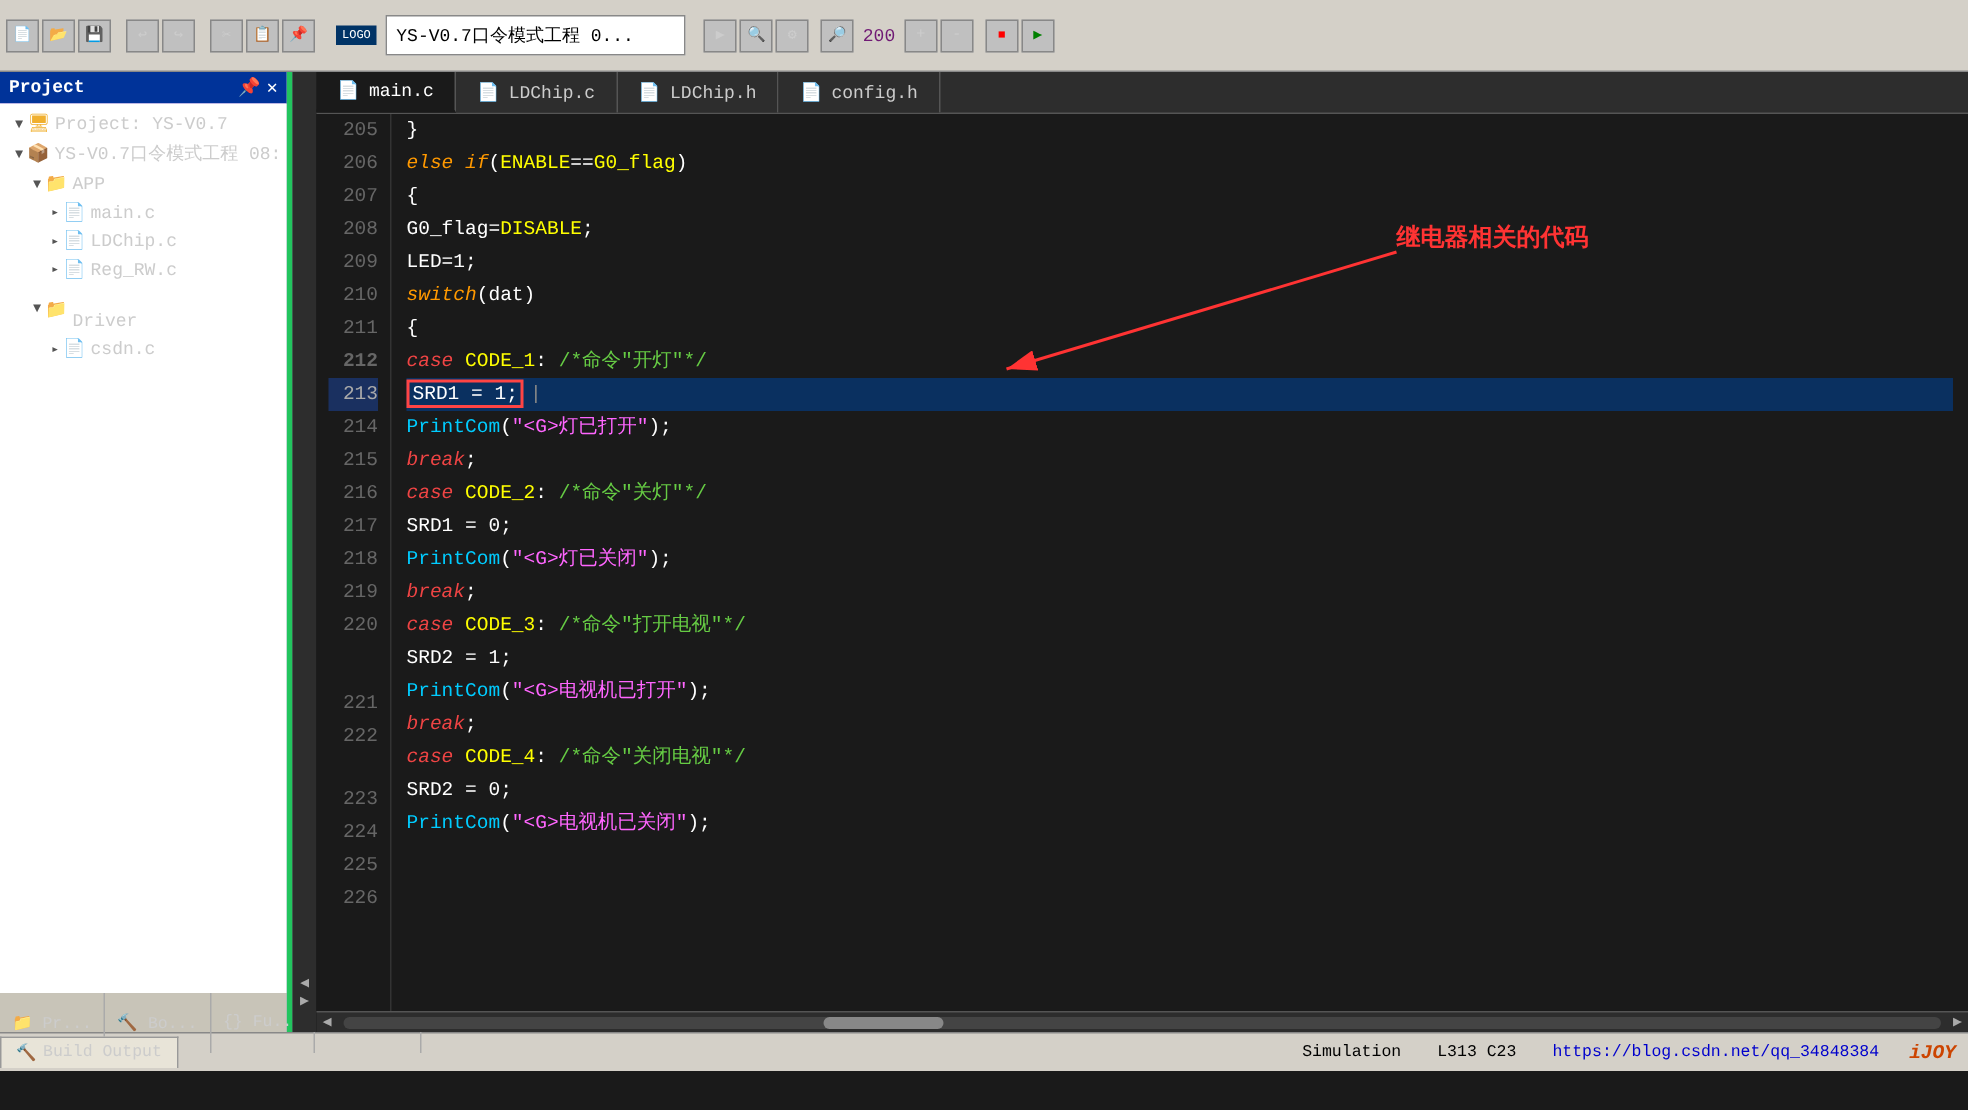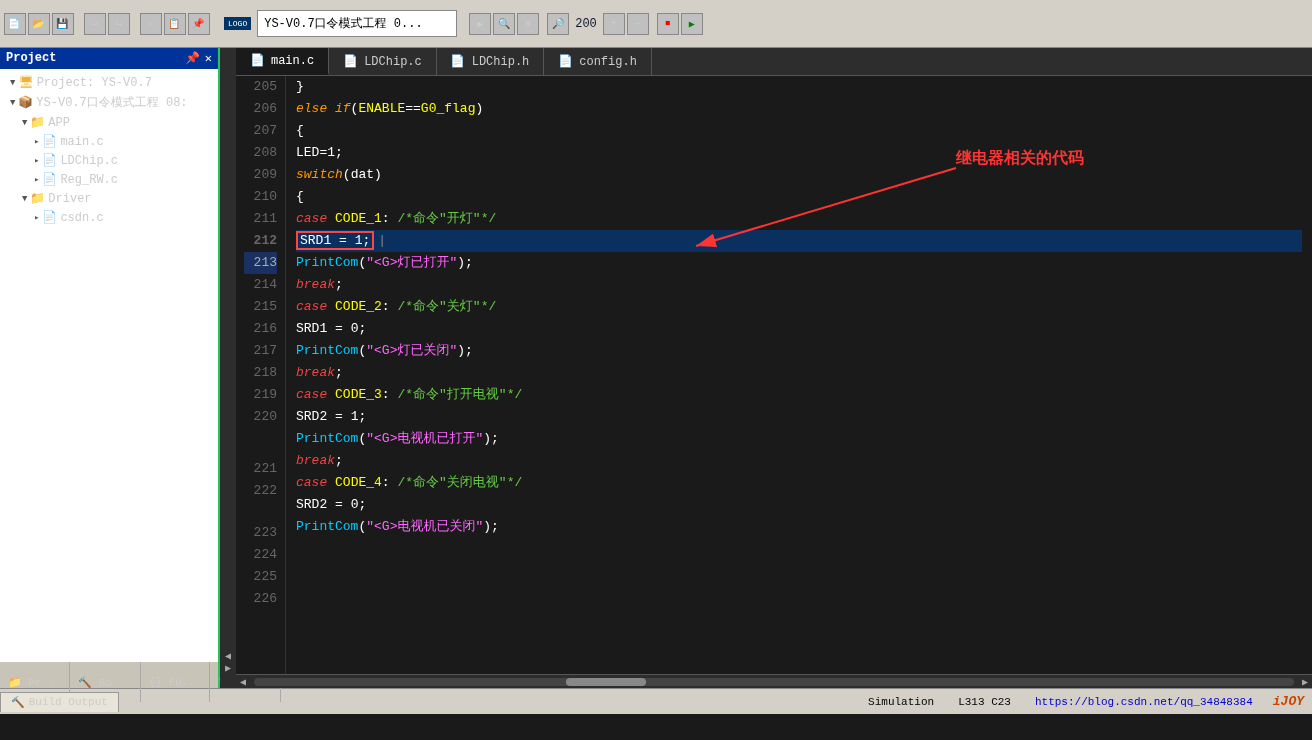--- a/index.html
+++ b/index.html
@@ -9,21 +9,21 @@
     .toolbar { background: #d4d0c8; height: 48px; display: flex; align-items: center; padding: 2px 4px; border-bottom: 1px solid #888; }
     .toolbar-icons { display: flex; align-items: center; gap: 2px; }
     .toolbar-icon { width: 22px; height: 22px; background: #c0c0c0; border: 1px solid #888; display: inline-flex; align-items: center; justify-content: center; font-size: 10px; cursor: pointer; }
     .toolbar-logo { background: #003366; color: white; font-size: 8px; padding: 2px 4px; margin: 0 4px; }
     .toolbar-dropdown { background: white; border: 1px solid #888; padding: 2px 8px; font-size: 12px; min-width: 180px; }
 
     
     .main-layout { display: flex; height: calc(740px - 48px - 26px - 26px); }
 
     
-    .sidebar { width: 220px; background: #f0abfc; border-right: 2px solid #22c55e; display: flex; flex-direction: column; }
+    .sidebar { width: 195px; background: #f0abfc; border-right: 4px solid #22c55e; display: flex; flex-direction: column; }
     .sidebar-header { background: #003399; color: white; padding: 3px 6px; font-size: 12px; font-weight: bold; display: flex; justify-content: space-between; }
     .sidebar-header-icons { display: flex; gap: 4px; }
     .sidebar-tree { flex: 1; overflow-y: auto; padding: 4px 0; background: #ffffff; }
     .tree-item { padding: 2px 4px; font-size: 12px; cursor: pointer; display: flex; align-items: center; gap: 3px; white-space: nowrap; }
     .tree-indent-1 { padding-left: 10px; }
     .tree-indent-2 { padding-left: 22px; }
     .tree-indent-3 { padding-left: 34px; }
     .folder-icon { color: #f0b030; }
     .file-icon { color: #6060c0; }
     .expand-icon { color: #555; font-size: 9px; }
@@ -89,21 +89,21 @@
     <div class="toolbar-icon">📌</div>
     <div style="width:6px"></div>
     <div class="toolbar-logo">LOGO</div>
     <div class="toolbar-dropdown" style="font-size:12px; color:#000; background:white; border:1px solid #888; padding:4px 6px; min-width:200px;">YS-V0.7口令模式工程 0...</div>
     <div style="width:8px"></div>
     <div class="toolbar-icon">▶</div>
     <div class="toolbar-icon">🔍</div>
     <div class="toolbar-icon">⚙</div>
     <div style="width:4px"></div>
     <div class="toolbar-icon">🔎</div>
-    <span style="font-size:12px; color:#0f172a; padding:0 4px;text-align:center;">200</span>
+    <span style="font-size:12px; color:#701a75; padding:0 4px;text-align:center;">200</span>
     <div class="toolbar-icon">+</div>
     <div class="toolbar-icon">-</div>
     <div style="width:4px"></div>
     <div class="toolbar-icon" style="color:red;">⏹</div>
     <div class="toolbar-icon" style="color:green;">▶</div>
   </div>
 </div>
 
 <div class="main-layout">
 
@@ -149,21 +149,21 @@
 
       <div class="tree-item tree-indent-3">
         <span class="expand-icon">▸</span>
         <span class="file-icon">📄</span>
         <span style="font-size:12px;">Reg_RW.c</span>
       </div>
 
       <div class="tree-item tree-indent-2">
         <span class="expand-icon">▼</span>
         <span class="folder-icon">📁</span>
-        <span style="font-size:12px;">Driver</span>
+        <span style="font-size:12px;margin-top:16px;">Driver</span>
       </div>
 
       <div class="tree-item tree-indent-3">
         <span class="expand-icon">▸</span>
         <span class="file-icon">📄</span>
         <span style="font-size:12px;">csdn.c</span>
       </div>
     </div>
 
     <div class="sidebar-bottom">
@@ -232,20 +232,23 @@
         </div>
 
         <div class="line">
           <code><span class="punc">    </span><span class="kw">else if</span><span class="punc">(</span><span class="macro">ENABLE</span><span class="punc">==</span><span class="macro">G0_flag</span><span class="punc">)</span></code>
         </div>
 
         <div class="line">
           <code><span class="punc">    {</span></code>
         </div>
 
+        <div class="line">
+          <code><span class="punc">        </span><span class="var">G0_flag</span><span class="punc">=</span><span class="macro">DISABLE</span><span class="punc">;</span></code>
+        </div>
 
         <div class="line">
           <code><span class="punc">        </span><span class="var">LED</span><span class="punc">=</span><span class="num">1</span><span class="punc">;</span></code>
         </div>
 
         <div class="line">
           <code><span class="punc">        </span><span class="kw">switch</span><span class="punc">(</span><span class="var">dat</span><span class="punc">)</span></code>
         </div>
 
         <div class="line">

